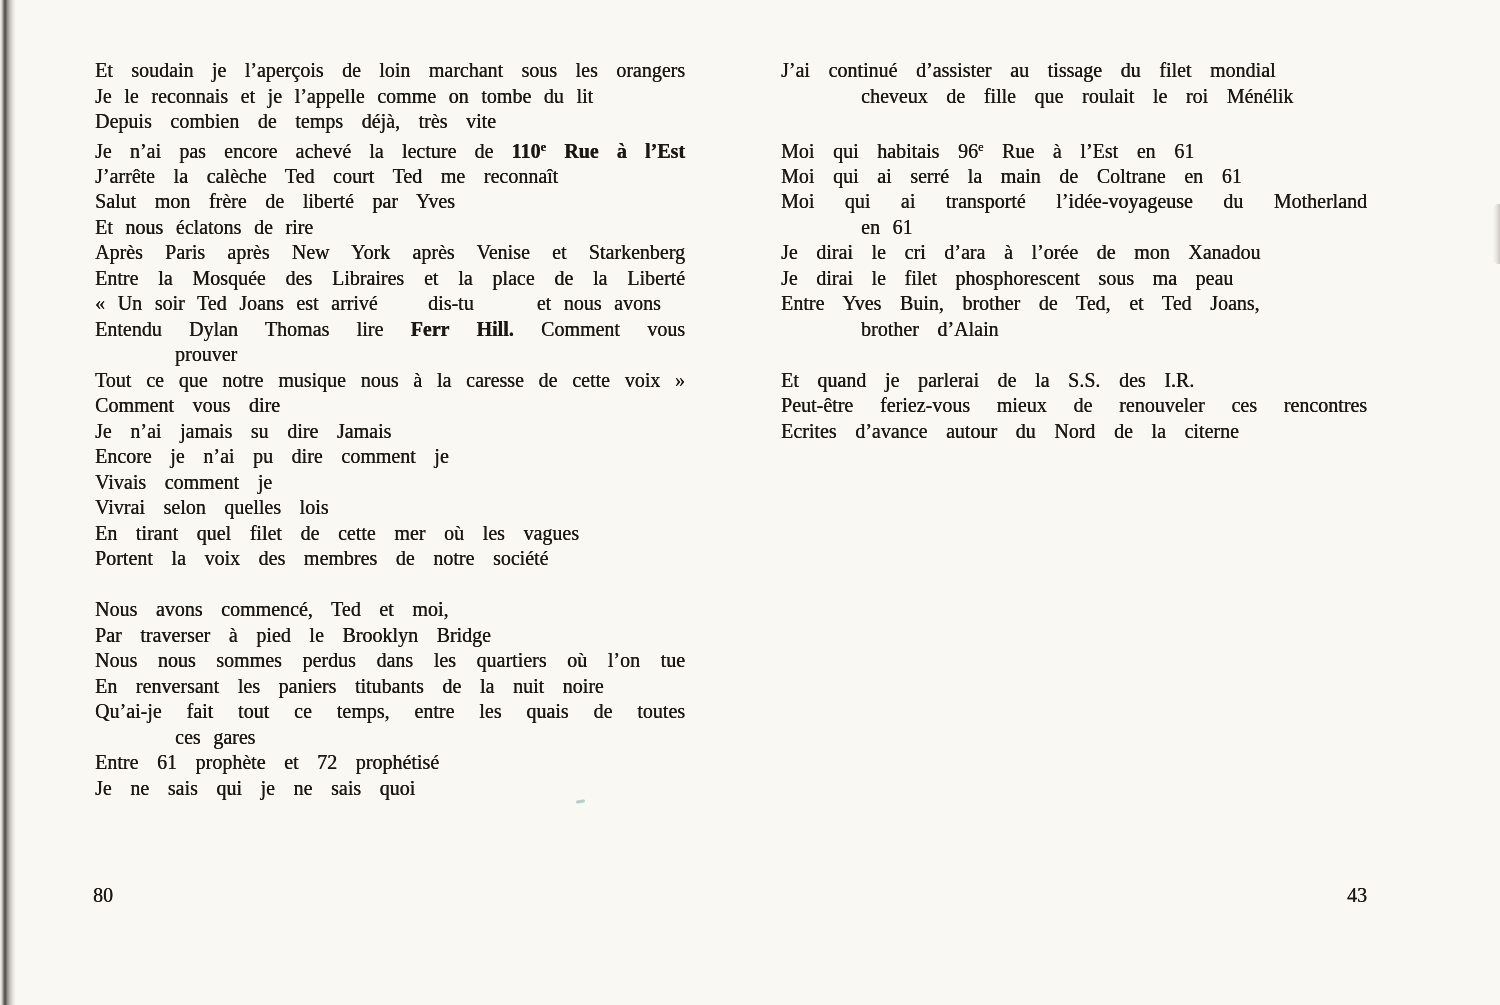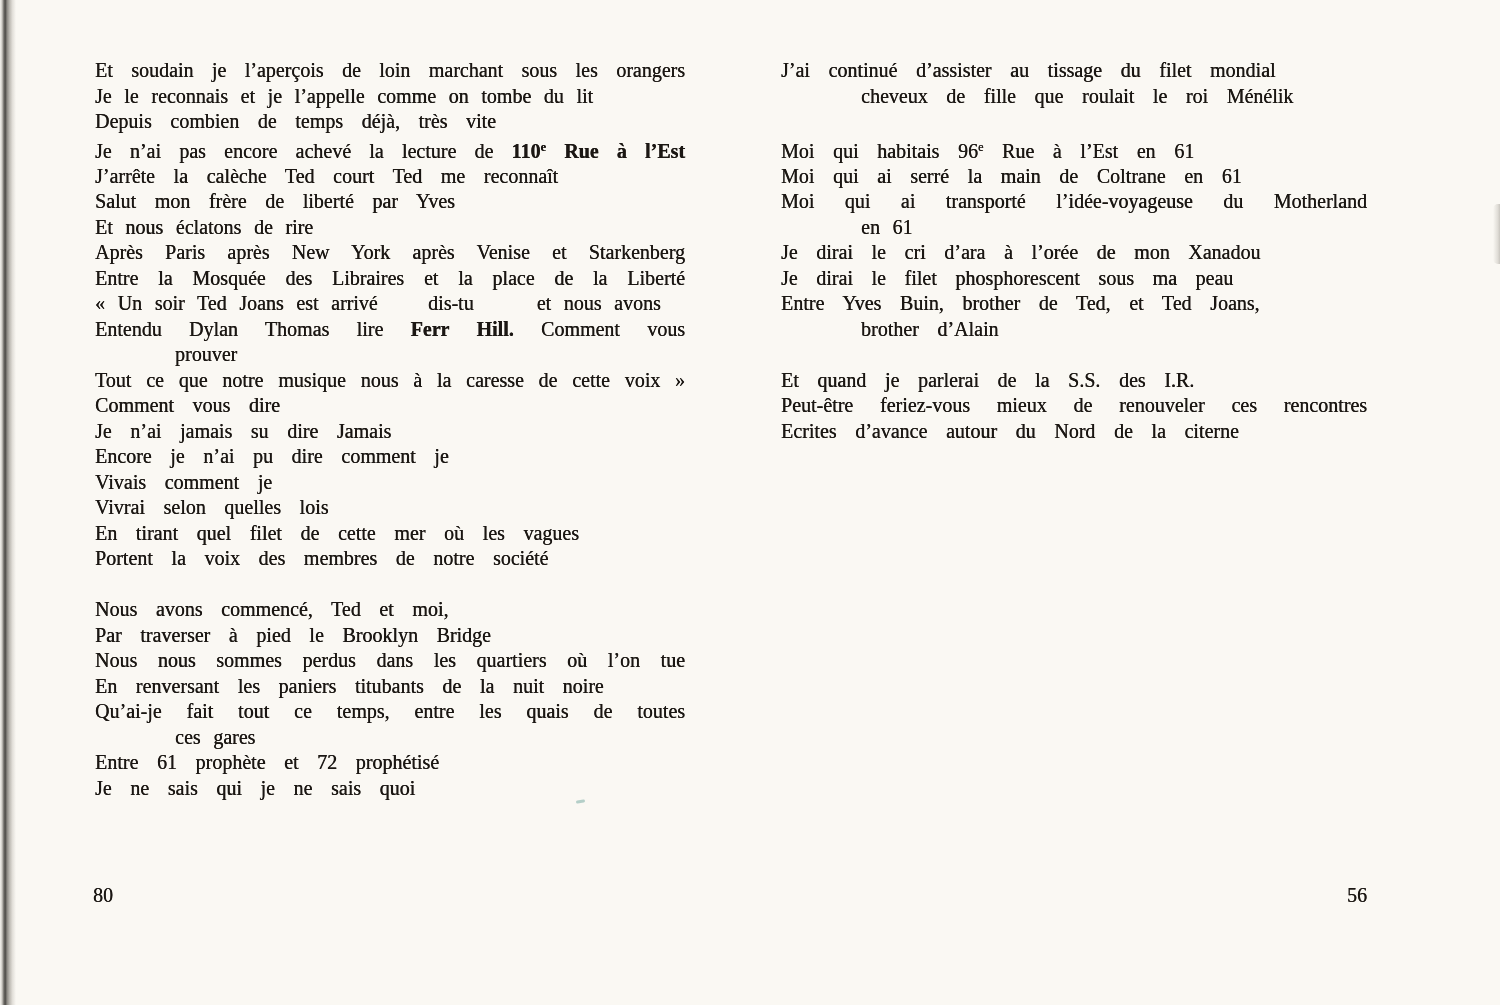--- a/index.html
+++ b/index.html
@@ -132,13 +132,13 @@
     <div class="line wide"><span class="">Entre Yves Buin, brother de Ted, et Ted Joans,</span></div>
     <div class="line indent wide"><span class="">brother d’Alain</span></div>
     <div class="line">&nbsp;</div>
     <div class="line wide"><span class="">Et quand je parlerai de la S.S. des I.R.</span></div>
     <div class="line just"><span class="">Peut-être feriez-vous mieux de renouveler ces rencontres</span></div>
     <div class="line wide"><span class="">Ecrites d’avance autour du Nord de la citerne</span></div>
   </div>
 
 <div class="page-number pn-left">80</div>
 
-<div class="page-number pn-right">56</div>
+<div class="page-number pn-right">43</div>
 
 </body></html>

